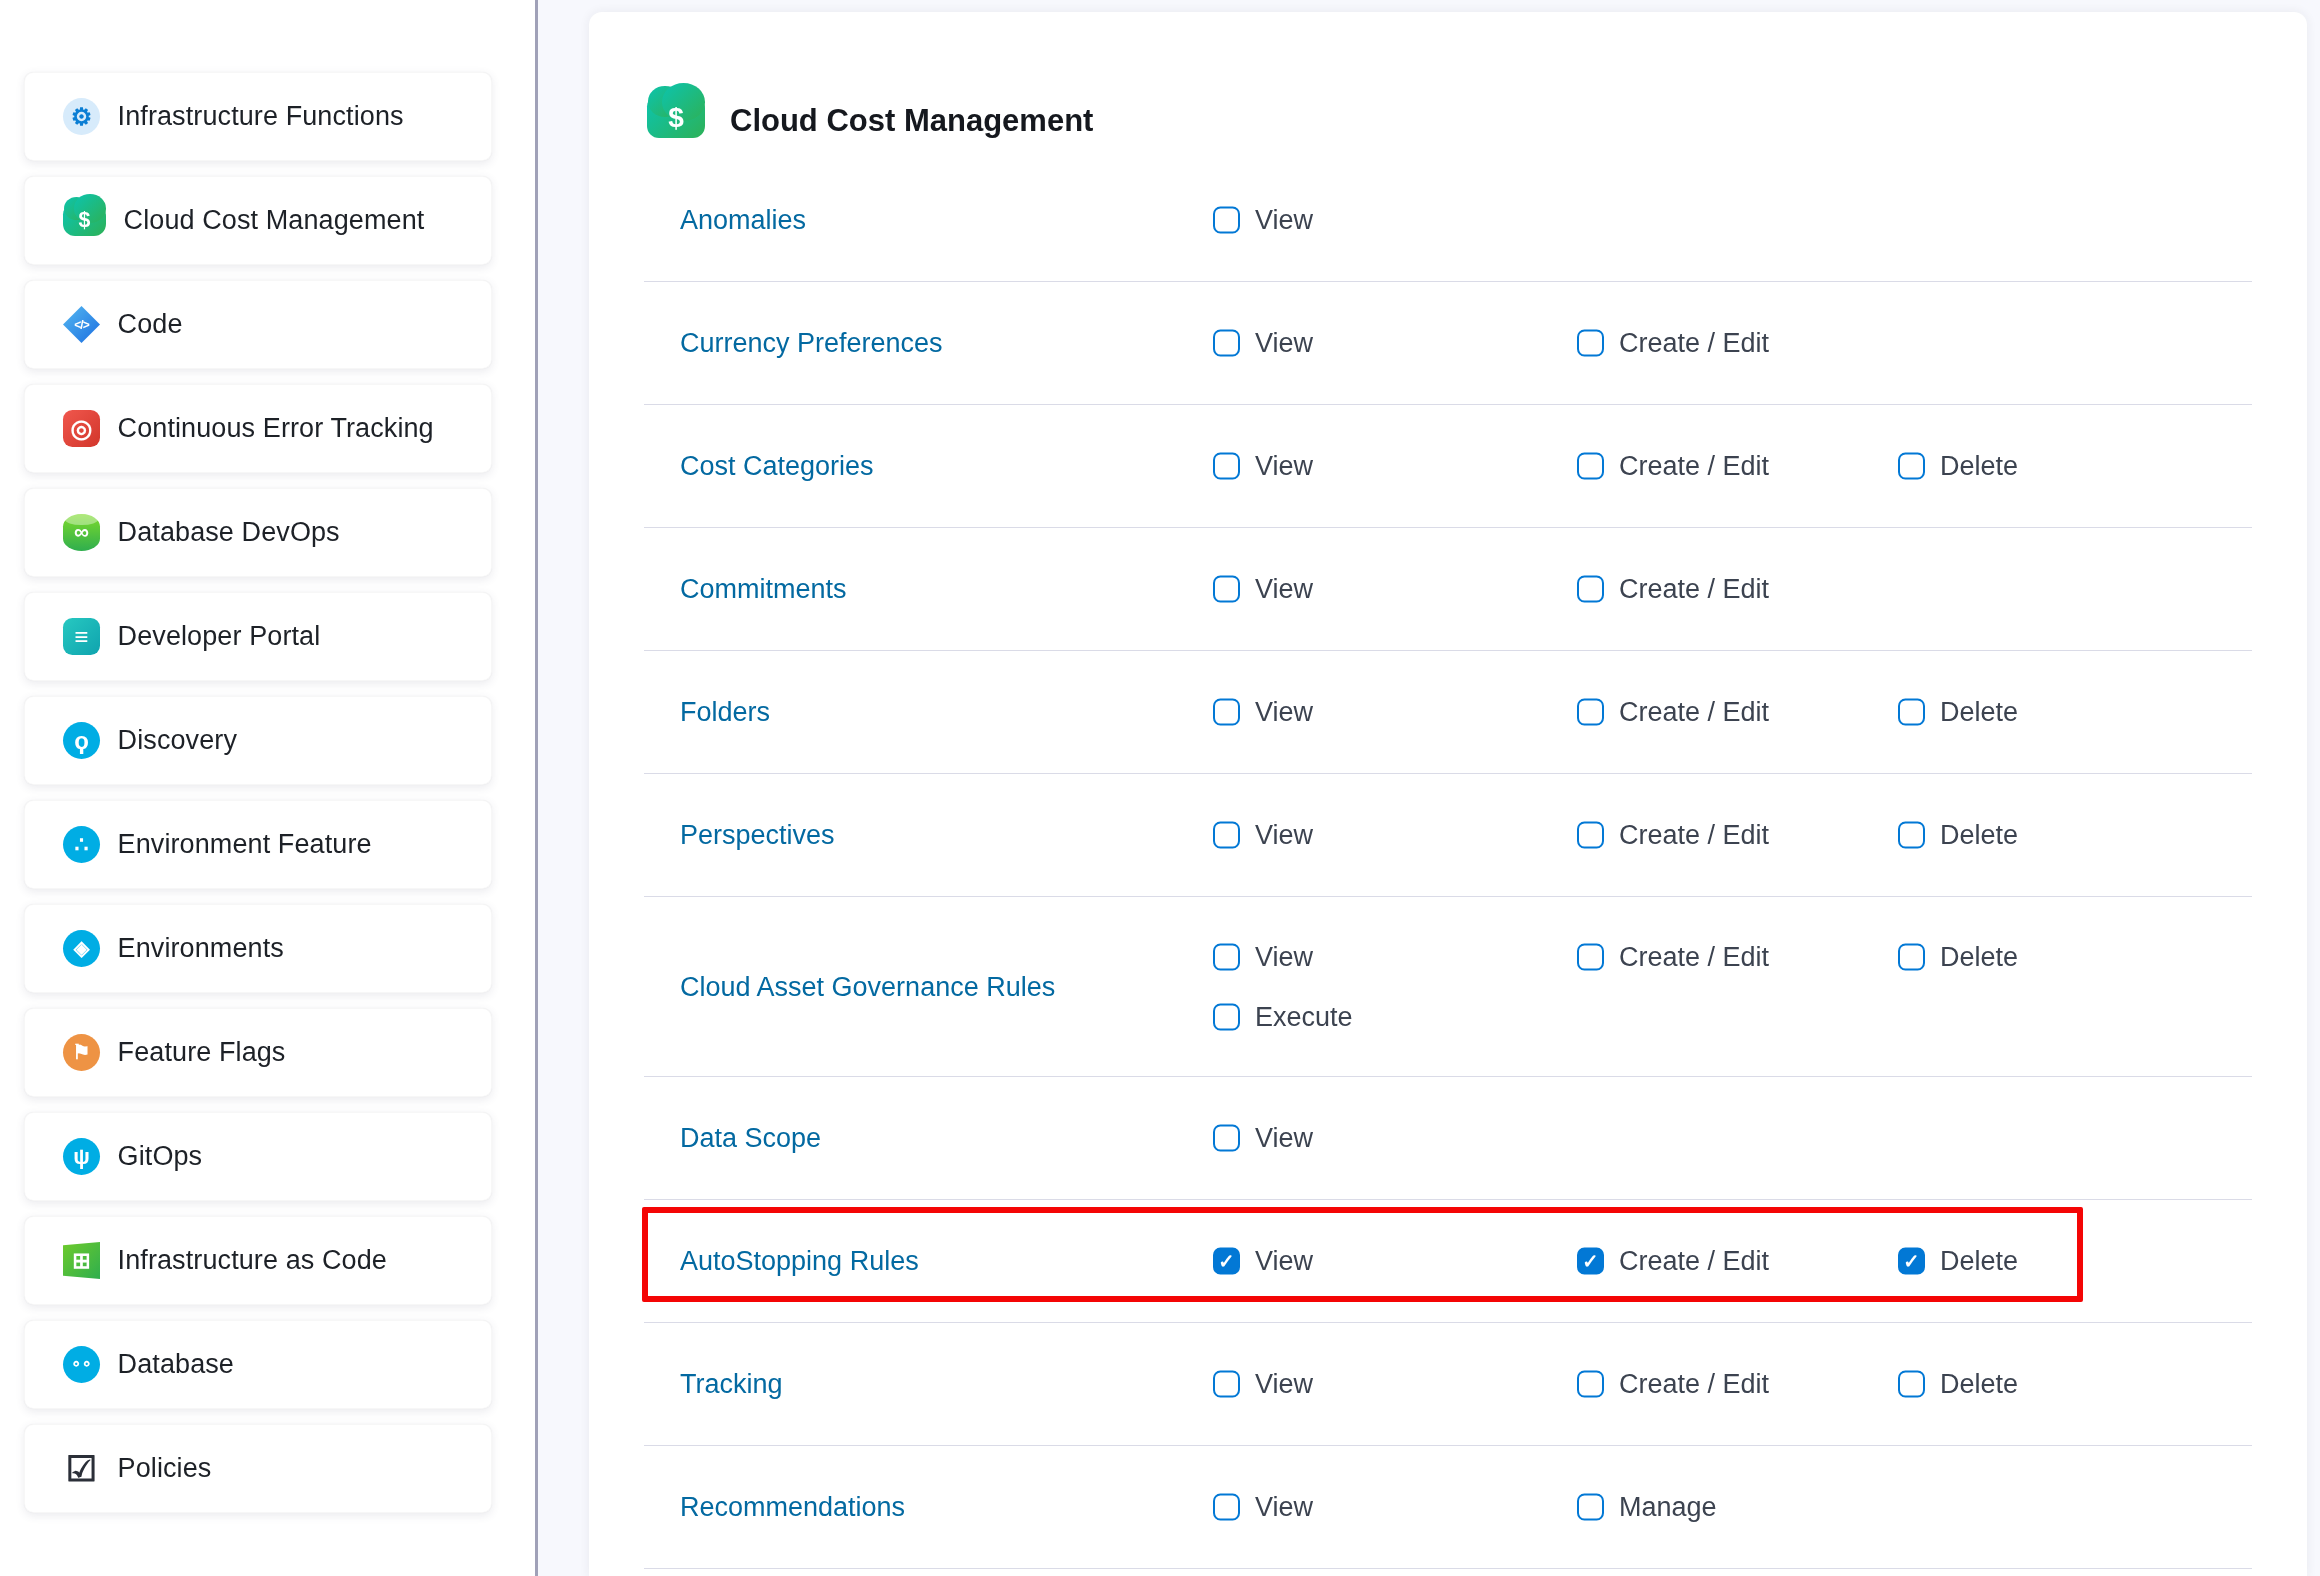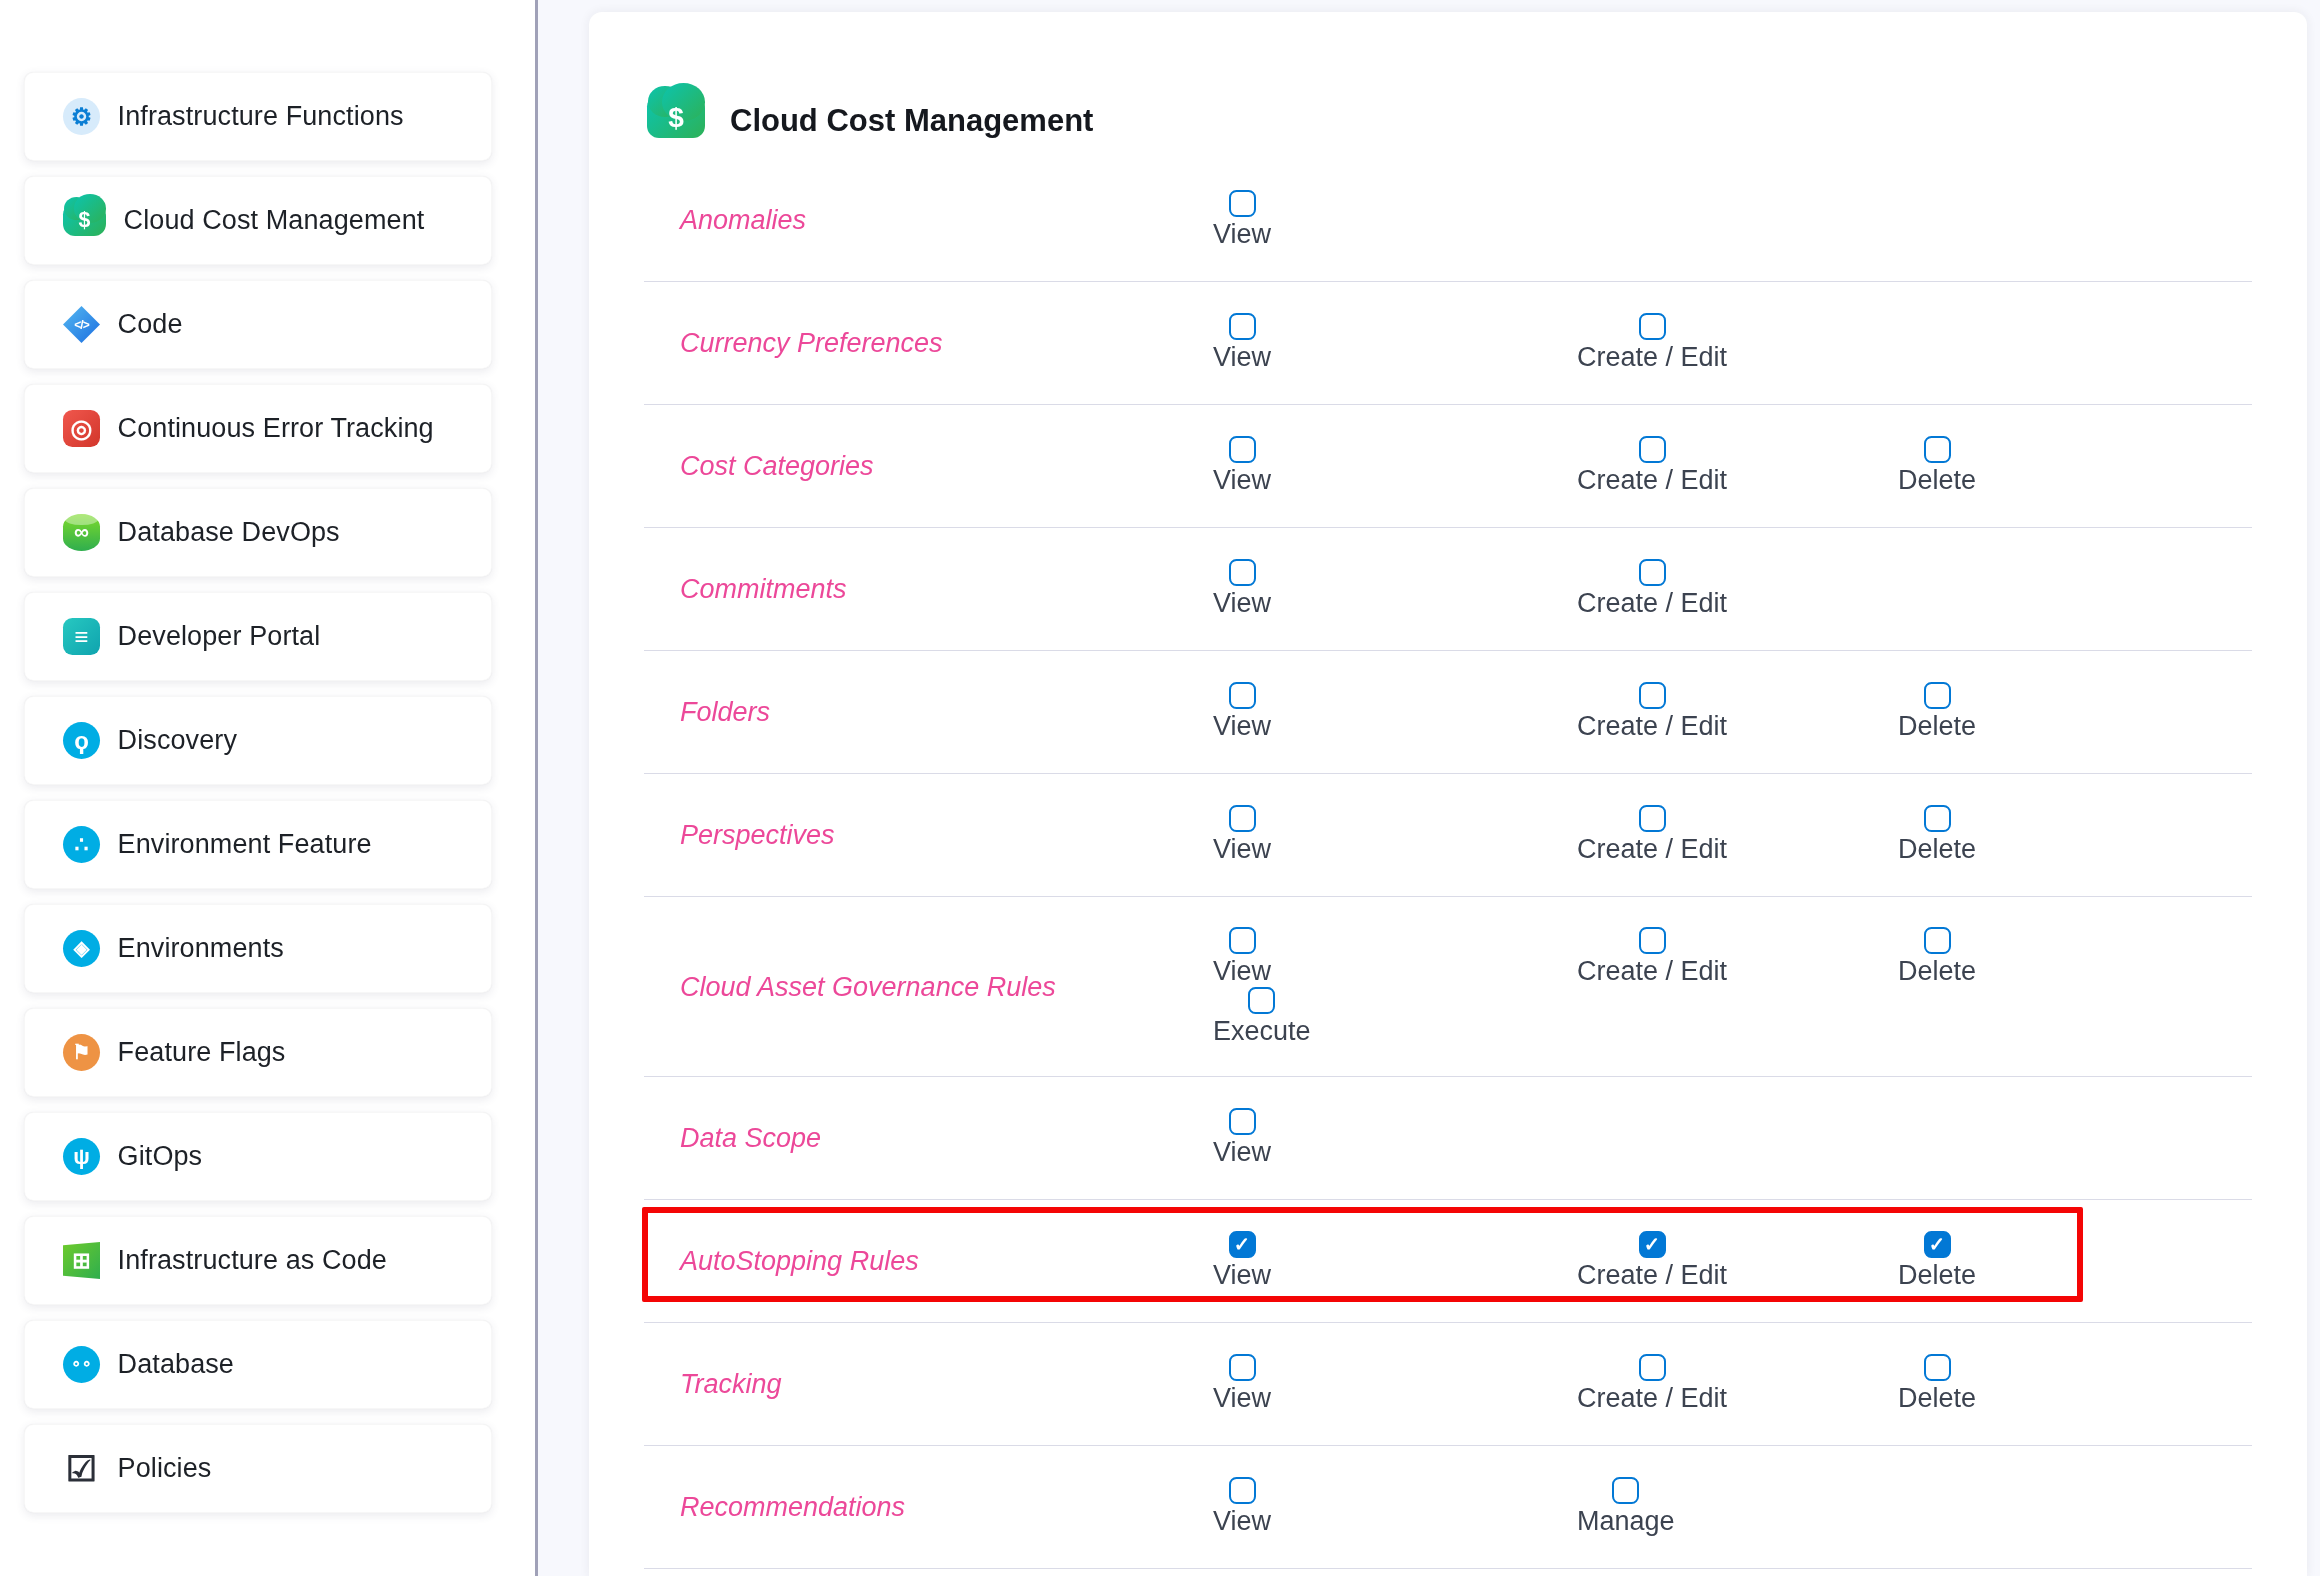--- a/index.html
+++ b/index.html
@@ -57,25 +57,25 @@
   .panel-header{position:absolute;left:0;top:0;width:100%;height:147px;}
   .panel-header .icon{position:absolute;left:58px;top:85px;width:58px;height:41px;font-size:28px;}
   .panel-title{
     position:absolute;left:141px;top:91px;font-size:31px;font-weight:700;color:#15181e;
   }
   .rows{position:absolute;left:55px;top:147px;width:1608px;}
   .prow{position:relative;height:122px;border-bottom:1.9px solid #dadbe7;}
   .prow.tall{height:179px;}
   .plabel{
     position:absolute;left:36px;top:50%;transform:translateY(-50%);
-    font-size:27px;color:#ec4899;white-space:nowrap;font-style:italic;
+    font-size:27px;color:#0369a1;white-space:nowrap;
   }
   .perm{
     position:absolute;top:50%;transform:translateY(-50%);
-    display:flex;align-items:center;gap:2px;cursor:pointer;flex-direction:column;
+    display:flex;align-items:center;gap:15px;cursor:pointer;
   }
   .perm.c0{left:569px;} .perm.c1{left:933px;} .perm.c2{left:1254px;}
   .tall .perm.line1{top:60px;} .tall .perm.line2{top:120px;}
   .cb{
     width:27px;height:27px;box-sizing:border-box;border:2.8px solid #0278d5;
     border-radius:7.4px;background:#fff;flex:none;
     display:flex;align-items:center;justify-content:center;
   }
   .cb.checked{background:#0278d5;border-color:#0278d5;}
   .cb.checked::after{content:"\2713";color:#fff;font-size:19.5px;font-weight:bold;line-height:1;}

